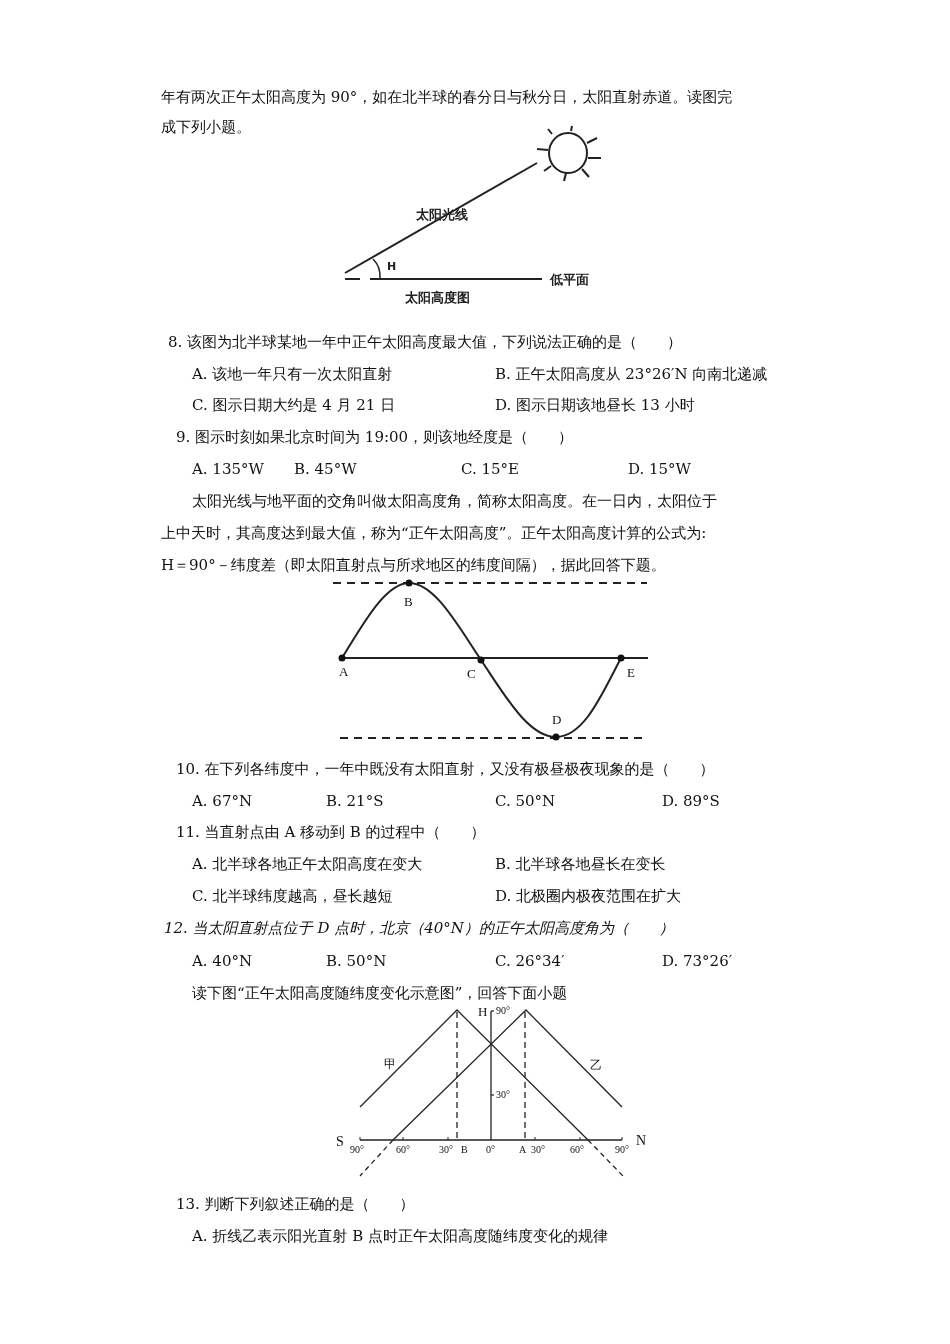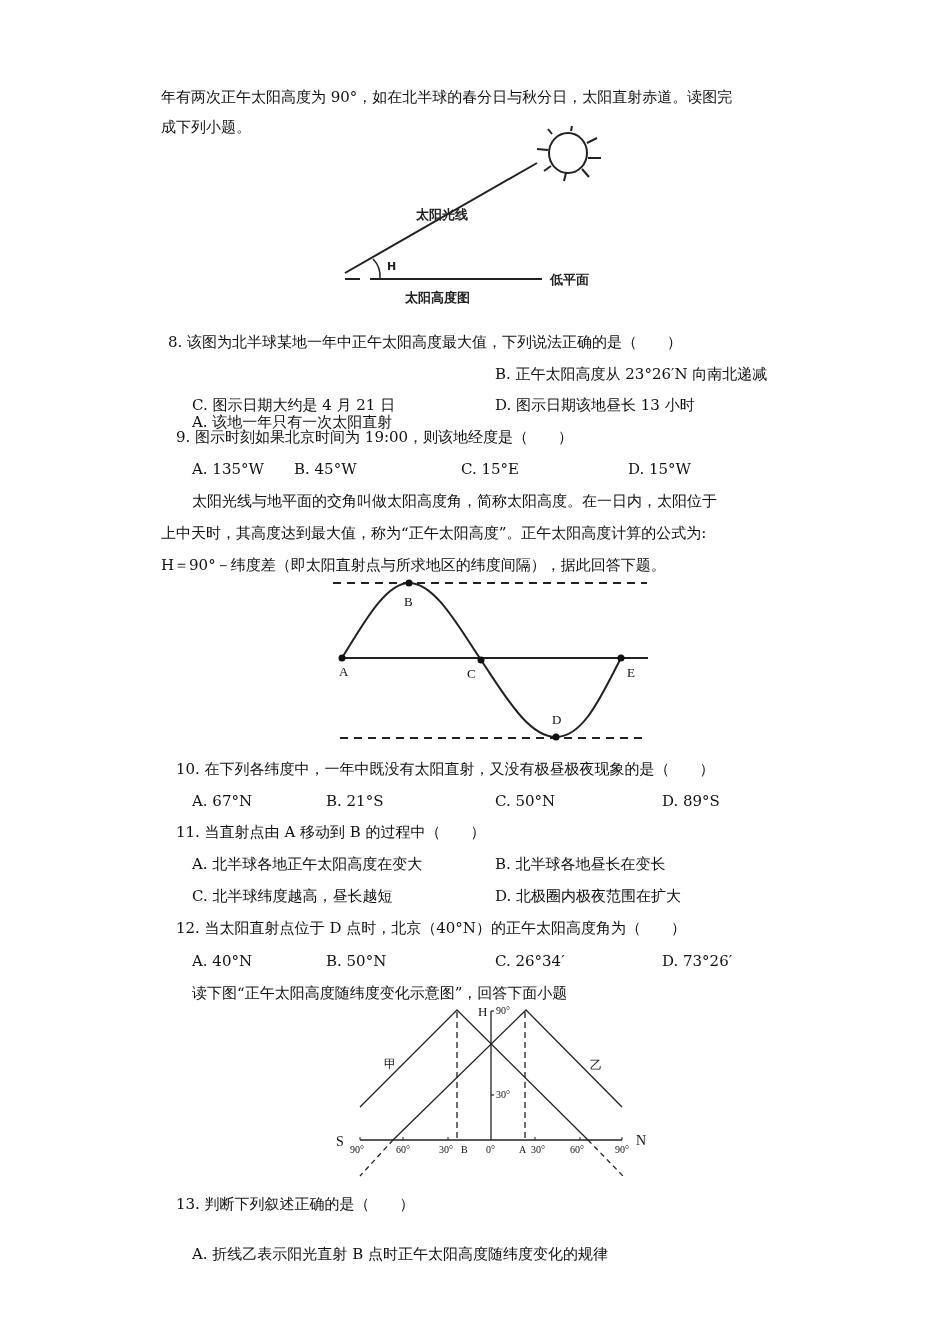--- a/index.html
+++ b/index.html
@@ -92,21 +92,21 @@
   <text class="tick" x="439" y="1153">30°</text>
   <text class="tick" x="461" y="1153">B</text>
   <text class="tick" x="486" y="1153">0°</text>
   <text class="tick" x="519" y="1153">A</text>
   <text class="tick" x="531" y="1153">30°</text>
   <text class="tick" x="570" y="1153">60°</text>
   <text class="tick" x="615" y="1153">90°</text>
 </svg>
 
 <div class="line" style="left:168px;top:332px;">8. 该图为北半球某地一年中正午太阳高度最大值，下列说法正确的是（　　）</div>
-<div class="opt" style="left:192px;top:364px;margin-top:48px;">A. 该地一年只有一次太阳直射</div>
+<div class="opt" style="left:192px;top:364px;">A. 该地一年只有一次太阳直射</div>
 <div class="opt" style="left:495px;top:364px;">B. 正午太阳高度从 23°26′N 向南北递减</div>
 <div class="opt" style="left:192px;top:395px;">C. 图示日期大约是 4 月 21 日</div>
 <div class="opt" style="left:495px;top:395px;">D. 图示日期该地昼长 13 小时</div>
 
 <div class="line" style="left:176px;top:427px;">9. 图示时刻如果北京时间为 19:00，则该地经度是（　　）</div>
 <div class="opt" style="left:192px;top:459px;text-align:right;">A. 135°W</div>
 <div class="opt" style="left:294px;top:459px;">B. 45°W</div>
 <div class="opt" style="left:461px;top:459px;">C. 15°E</div>
 <div class="opt" style="left:628px;top:459px;">D. 15°W</div>
 
@@ -119,22 +119,22 @@
 <div class="opt" style="left:326px;top:791px;">B. 21°S</div>
 <div class="opt" style="left:495px;top:791px;">C. 50°N</div>
 <div class="opt" style="left:662px;top:791px;">D. 89°S</div>
 
 <div class="line" style="left:176px;top:822px;">11. 当直射点由 A 移动到 B 的过程中（　　）</div>
 <div class="opt" style="left:192px;top:854px;">A. 北半球各地正午太阳高度在变大</div>
 <div class="opt" style="left:495px;top:854px;">B. 北半球各地昼长在变长</div>
 <div class="opt" style="left:192px;top:886px;">C. 北半球纬度越高，昼长越短</div>
 <div class="opt" style="left:495px;top:886px;">D. 北极圈内极夜范围在扩大</div>
 
-<div class="line" style="left:176px;top:918px;">12. 当太阳直射点位于 D 点时，北京（40°N）的正午太阳高度角为（　　）</div>
+<div class="line" style="left:164px;top:918px;font-style:italic;">12. 当太阳直射点位于 D 点时，北京（40°N）的正午太阳高度角为（　　）</div>
 <div class="opt" style="left:192px;top:951px;">A. 40°N</div>
 <div class="opt" style="left:326px;top:951px;">B. 50°N</div>
 <div class="opt" style="left:495px;top:951px;">C. 26°34′</div>
 <div class="opt" style="left:662px;top:951px;">D. 73°26′</div>
 
 <div class="line" style="left:192px;top:983px;">读下图“正午太阳高度随纬度变化示意图”，回答下面小题</div>
 
 <div class="line" style="left:176px;top:1194px;">13. 判断下列叙述正确的是（　　）</div>
-<div class="opt" style="left:192px;top:1226px;margin-top:18px;">A. 折线乙表示阳光直射 B 点时正午太阳高度随纬度变化的规律</div>
+<div class="opt" style="left:192px;top:1226px;">A. 折线乙表示阳光直射 B 点时正午太阳高度随纬度变化的规律</div>
 
 </body></html>

